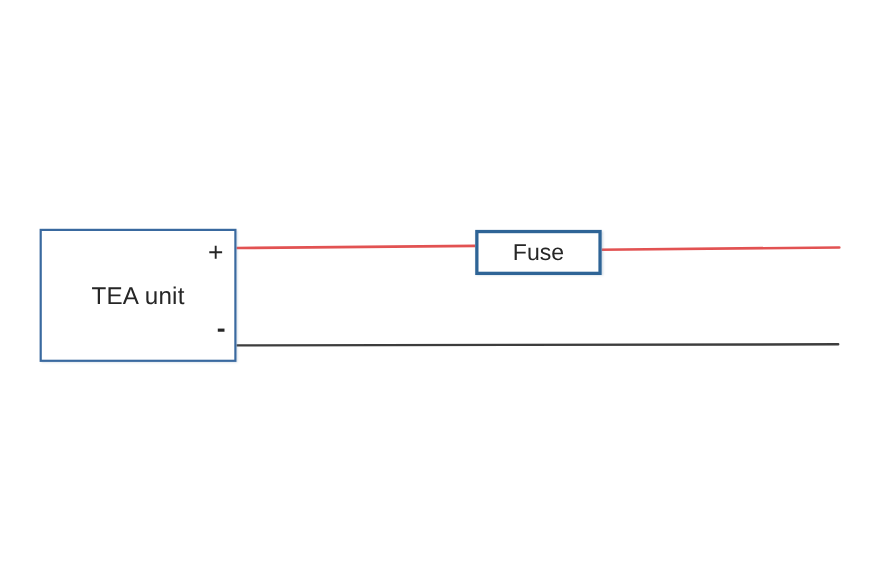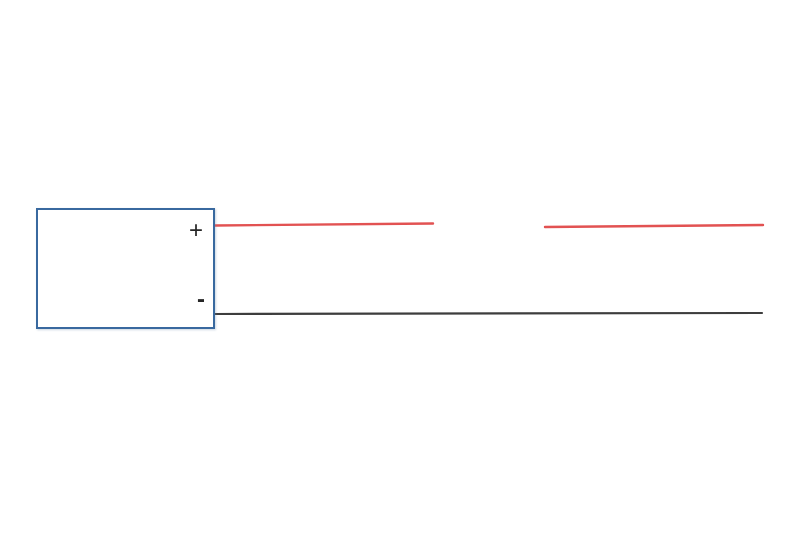--- a/index.html
+++ b/index.html
@@ -81,18 +81,22 @@
 
 <div class="canvas">
 
   <svg class="wires-layer" width="800" height="533" viewBox="0 0 800 533" xmlns="http://www.w3.org/2000/svg">
     <line x1="215" y1="225.5" x2="433" y2="223.5" stroke-width="2.4" stroke-linecap="round" stroke="#e25252"></line>
     <line x1="545" y1="227" x2="763" y2="225" stroke-width="2.4" stroke-linecap="round" stroke="#e25252"></line>
     <line x1="215" y1="314" x2="762" y2="313" stroke-width="2.2" stroke-linecap="round" stroke="#3d3d3d"></line>
   </svg>
 
   <div class="tea-box">
+    <span class="unit-label">TEA unit</span>
     <span class="terminal positive">+</span>
     <span class="terminal negative">-</span>
   </div>
 
+  <div class="fuse-box">
+    <span class="fuse-label">Fuse</span>
+  </div>
 
 </div>
 
 </body></html>

